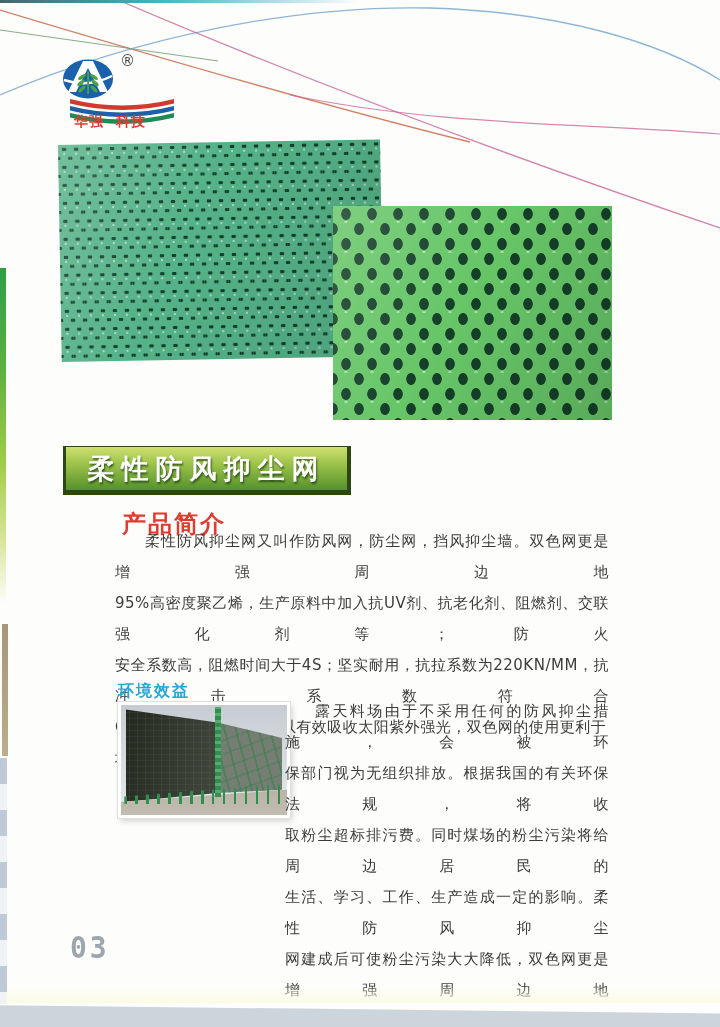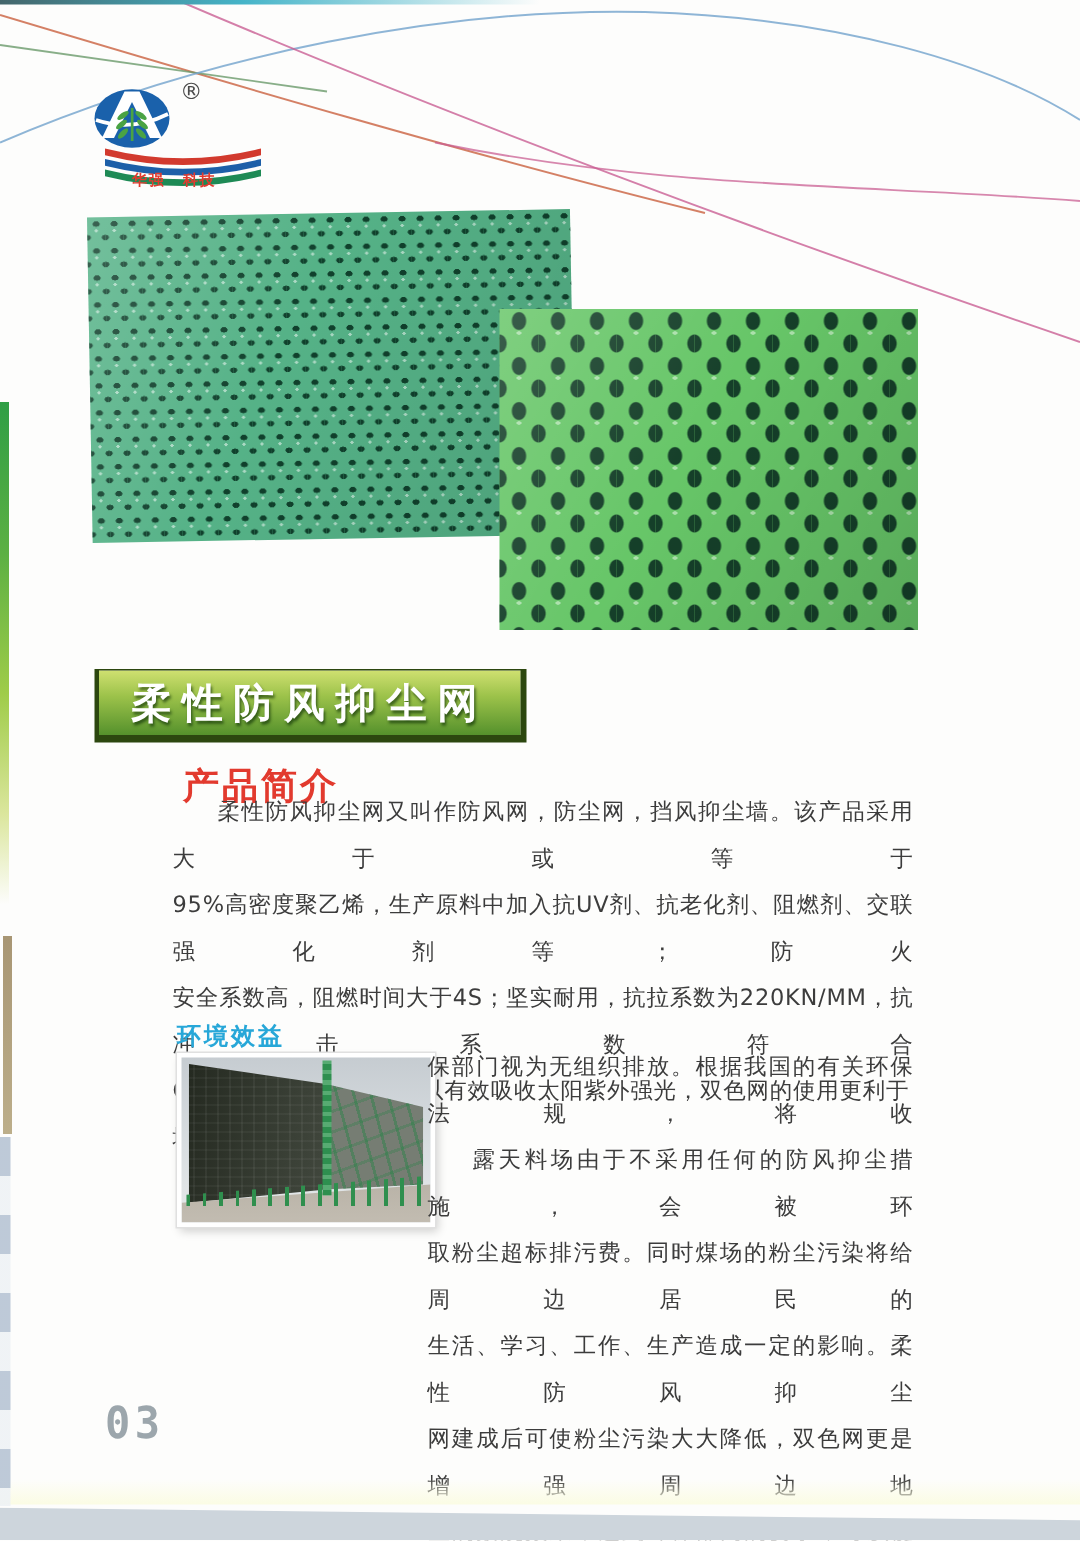--- a/index.html
+++ b/index.html
@@ -18,22 +18,22 @@
     background:repeating-linear-gradient(180deg,#b7c4d4 0 26px,#eef2f5 26px 52px);}
   .glow-line{position:absolute;left:0;top:986px;width:720px;height:17px;z-index:4;
     background:linear-gradient(180deg,rgba(255,255,255,0),#fbfce4);}
   .bottom-strip{position:absolute;left:0;top:999px;width:720px;height:28px;z-index:6;
     background:#cdd5dc;clip-path:polygon(0 22%,100% 52%,100% 100%,0 100%);}
   
   .deco{position:absolute;left:0;top:0;width:720px;height:430px;z-index:1;}
   
   .logo{position:absolute;left:56px;top:46px;width:150px;height:90px;z-index:3;}
   .reg-mark{position:absolute;left:120px;top:52px;z-index:4;font-size:15px;color:#4a4a4a;}
-  .wordmark{position:absolute;left:88px;top:113px;z-index:4;display:flex;gap:12px;
-    font-size:10px;font-weight:bold;color:#e23a2e;letter-spacing:1px;}
+  .wordmark{position:absolute;left:74px;top:113px;z-index:4;display:flex;gap:12px;
+    font-size:14px;font-weight:bold;color:#e23a2e;letter-spacing:1px;}
   
   .mesh1{position:absolute;left:58px;top:145px;width:322px;height:217px;z-index:2;
     transform:rotate(-1deg);transform-origin:left top;
     background-color:#55b287;
     background-image:
       linear-gradient(115deg,rgba(255,255,255,.18),rgba(255,255,255,0) 40%,rgba(0,0,0,.10)),
       radial-gradient(4.2px 3.2px at 6px 4.5px,#10402c 0 52%,rgba(0,0,0,0) 62%),
       radial-gradient(4.2px 3.2px at 0px 13.5px,#10402c 0 52%,rgba(0,0,0,0) 62%),
       radial-gradient(4.2px 3.2px at 12px 13.5px,#10402c 0 52%,rgba(0,0,0,0) 62%),
       radial-gradient(2px 1.5px at 6px 9px,rgba(255,255,255,.5) 0 50%,rgba(255,255,255,0) 60%);
@@ -143,41 +143,41 @@
 
   <div class="mesh1"></div>
   <div class="mesh2"></div>
 
   <div class="banner">
     <span>柔性防风抑尘网</span>
   </div>
 
   <div class="h-red h-intro">产品简介</div>
   <div class="para para-intro">
-    <div class="ln first">柔性防风抑尘网又叫作防风网，防尘网，挡风抑尘墙。该产品采用大于或等于</div>
+    <div class="ln first">柔性防风抑尘网又叫作防风网，防尘网，挡风抑尘墙。双色网更是增强周边地</div>
     <div class="ln">95%高密度聚乙烯，生产原料中加入抗UV剂、抗老化剂、阻燃剂、交联强化剂等；防火</div>
     <div class="ln">安全系数高，阻燃时间大于4S；坚实耐用，抗拉系数为220KN/MM，抗冲击系数符合</div>
     <div class="ln last">GB16909-1997。还可以有效吸收太阳紫外强光，双色网的使用更利于城市美化。</div>
   </div>
 
   <div class="h-cyan">环境效益</div>
 
   <div class="photo">
     <div class="photo-inner">
       <div class="fence-light"></div>
       <div class="fence-dark"></div>
       <div class="fence-road"></div>
       <div class="fence-posts"></div>
       <div class="fence-mast"></div>
     </div>
   </div>
 
   <div class="para para-necessity">
+    <div class="ln first">露天料场由于不采用任何的防风抑尘措施，会被环</div>
     <div class="ln">保部门视为无组织排放。根据我国的有关环保法规，将收</div>
-    <div class="ln first">露天料场由于不采用任何的防风抑尘措施，会被环</div>
     <div class="ln">取粉尘超标排污费。同时煤场的粉尘污染将给周边居民的</div>
     <div class="ln">生活、学习、工作、生产造成一定的影响。柔性防风抑尘</div>
     <div class="ln">网建成后可使粉尘污染大大降低，双色网更是增强周边地</div>
     <div class="ln">区的景观效果，达到环保部门的要求，可以使原来污染严</div>
 
   </div>
 
   <div class="page-num">03</div>
   <div class="glow-line"></div>
   <div class="bottom-strip"></div>

